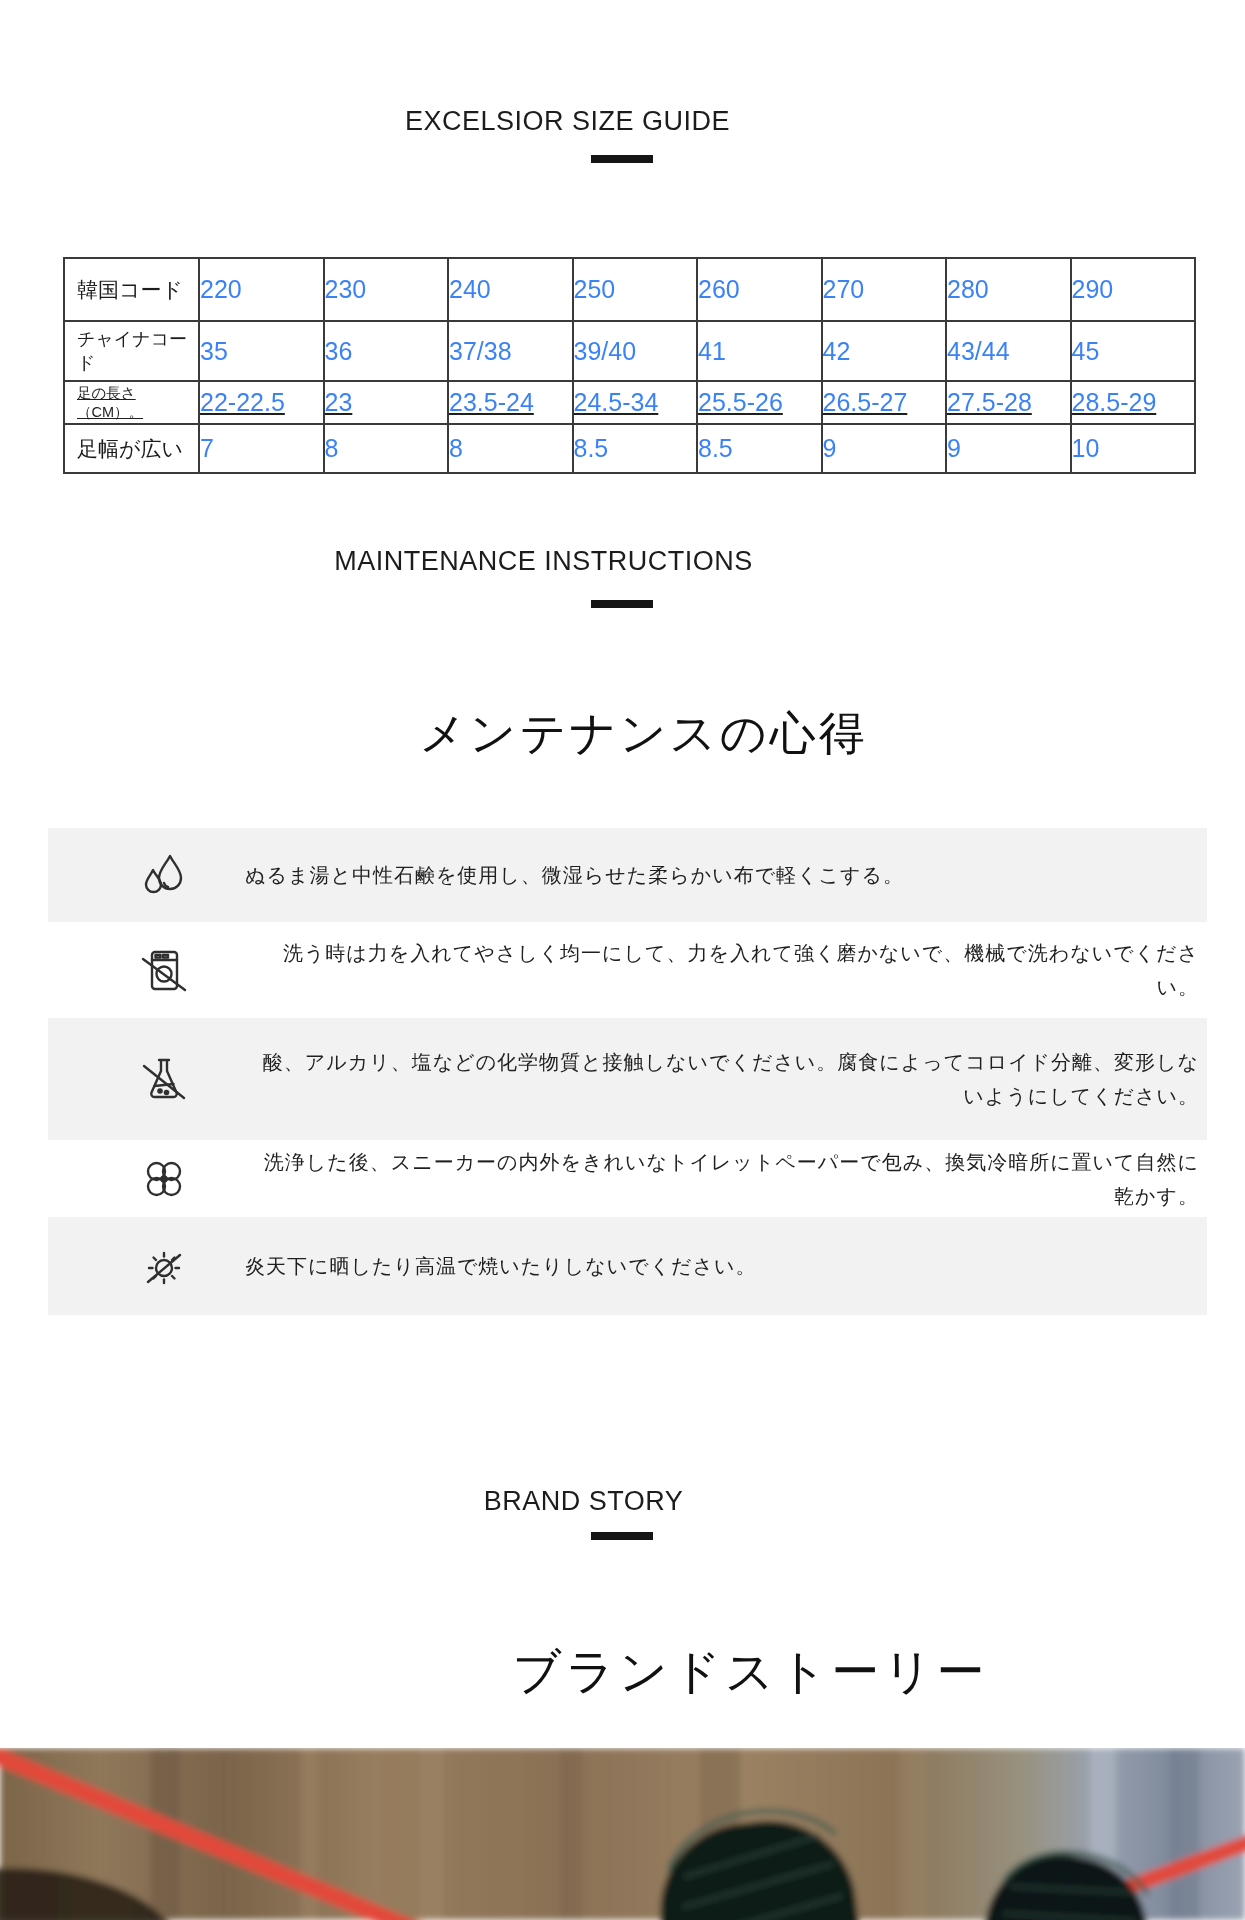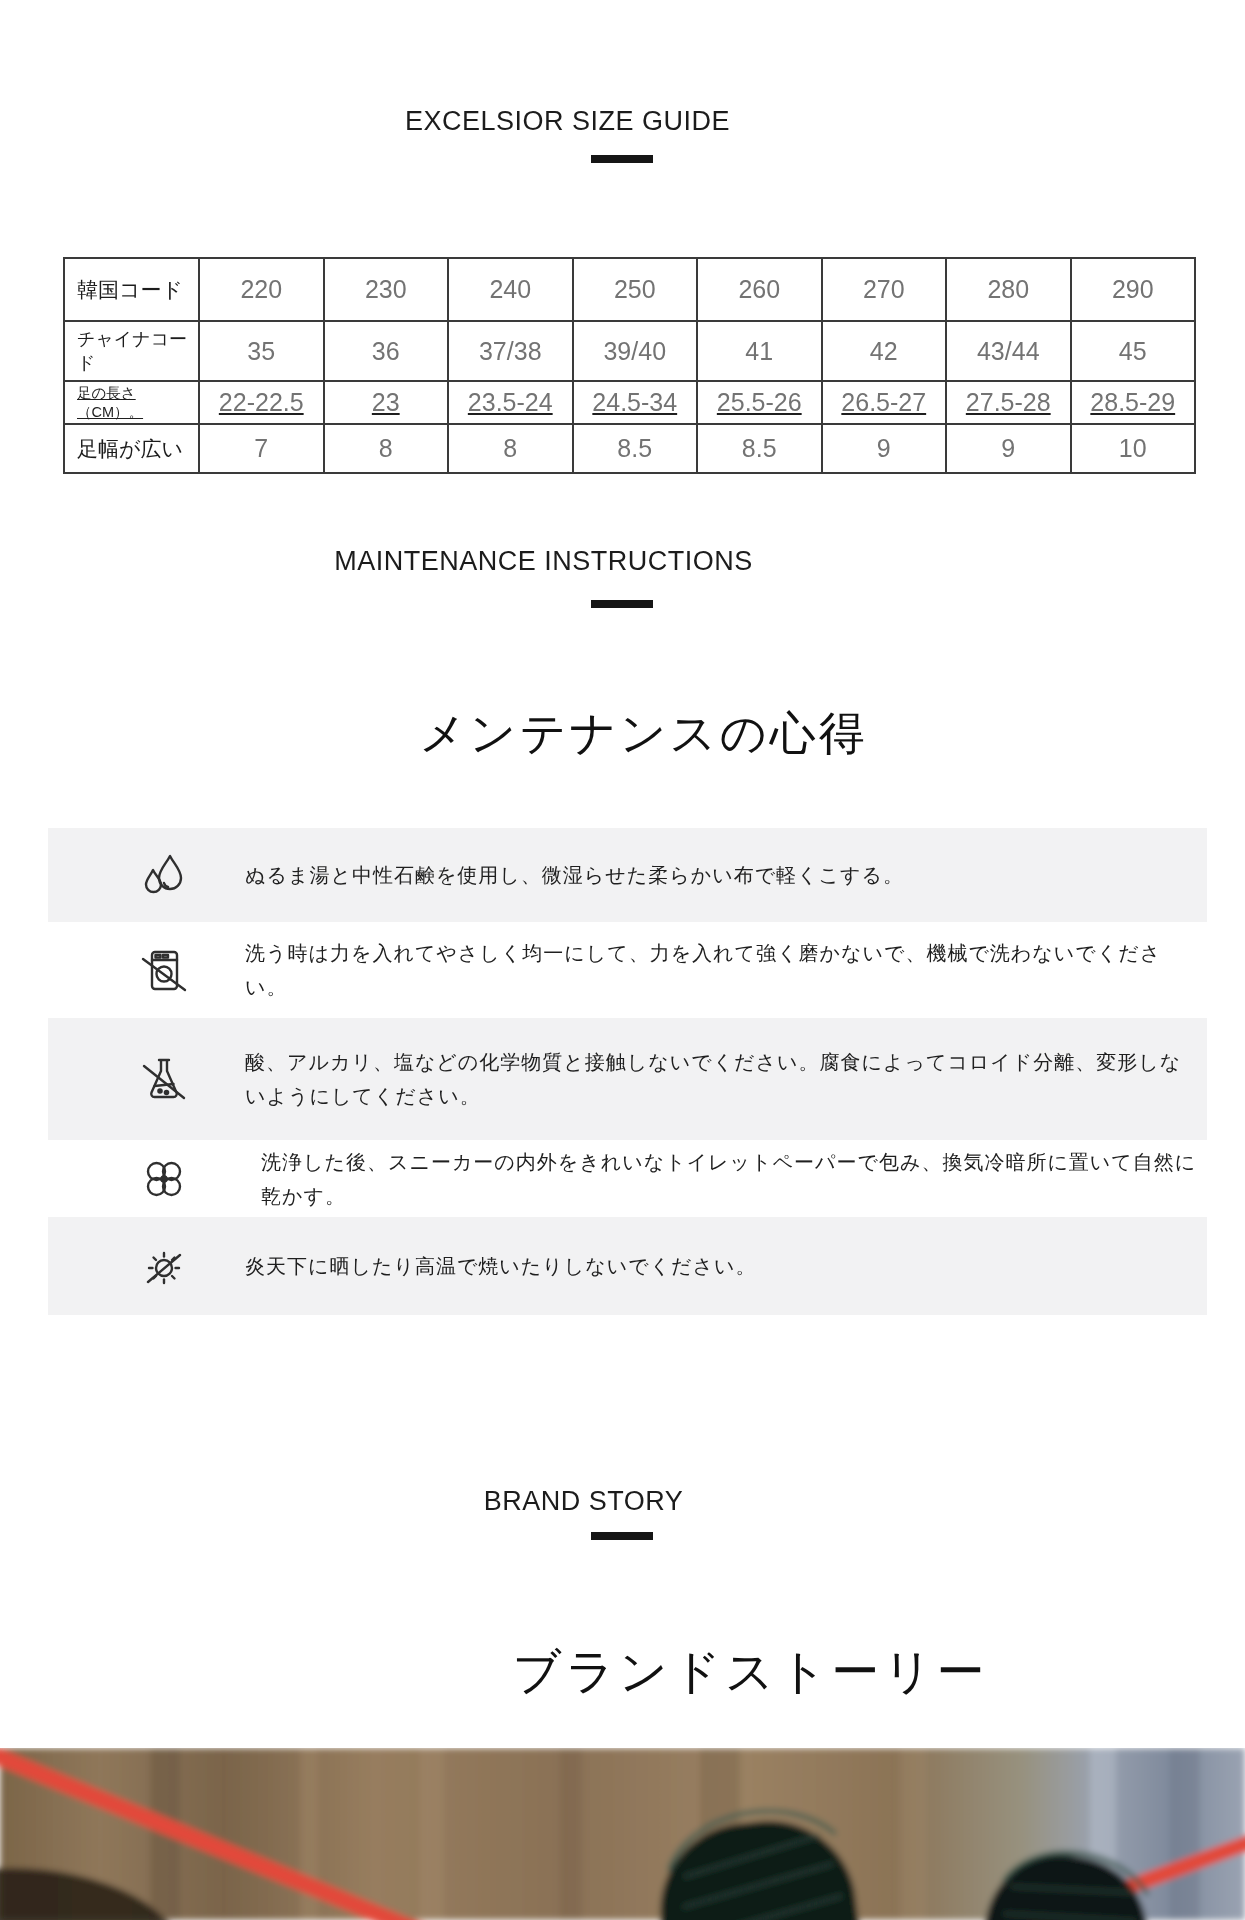--- a/index.html
+++ b/index.html
@@ -27,35 +27,35 @@
   table.size-table{
     position:absolute;top:257px;left:63px;width:1133px;
     border-collapse:collapse;table-layout:fixed;background:#fff;
   }
   .size-table th,.size-table td{
     border:2px solid #3a3a3a;padding:0;vertical-align:middle;
   }
   .size-table th{
     width:121px;text-align:left;padding-left:12px;font-weight:400;color:#1c1c1c;
   }
-  .size-table td{text-align:center;font-size:25px;color:#737373;}
+  .size-table td{text-align:left;font-size:25px;color:#3b82f6;}
   .size-table tr:nth-child(1){height:63px;}
   .size-table tr:nth-child(2){height:60px;}
   .size-table tr:nth-child(3){height:43px;text-decoration:underline;}
   .size-table tr:nth-child(4){height:49px;}
   .size-table tr:nth-child(1) th{font-size:21px;}
   .size-table tr:nth-child(2) th{font-size:18px;}
   .size-table tr:nth-child(3) th{font-size:14.5px;line-height:1.3;}
   .size-table tr:nth-child(4) th{font-size:21px;}
 
   
   .care-list{position:absolute;top:828px;left:48px;right:38px;}
   .care-row{
     display:flex;align-items:center;
-    padding-left:92px;box-sizing:border-box;
+    padding-left:92px;box-sizing:border-box;text-align:right;
   }
   .care-row:nth-child(odd){background:#f2f2f3;}
   .care-row-0{height:94px;}
   .care-row-1{height:96px;}
   .care-row-2{height:122px;}
   .care-row-3{height:77px;gap:16px;}
   .care-row-4{height:98px;}
   .care-icon{flex:0 0 48px;height:48px;margin-right:57px;}
   .care-icon svg{display:block;}
   .care-text{

